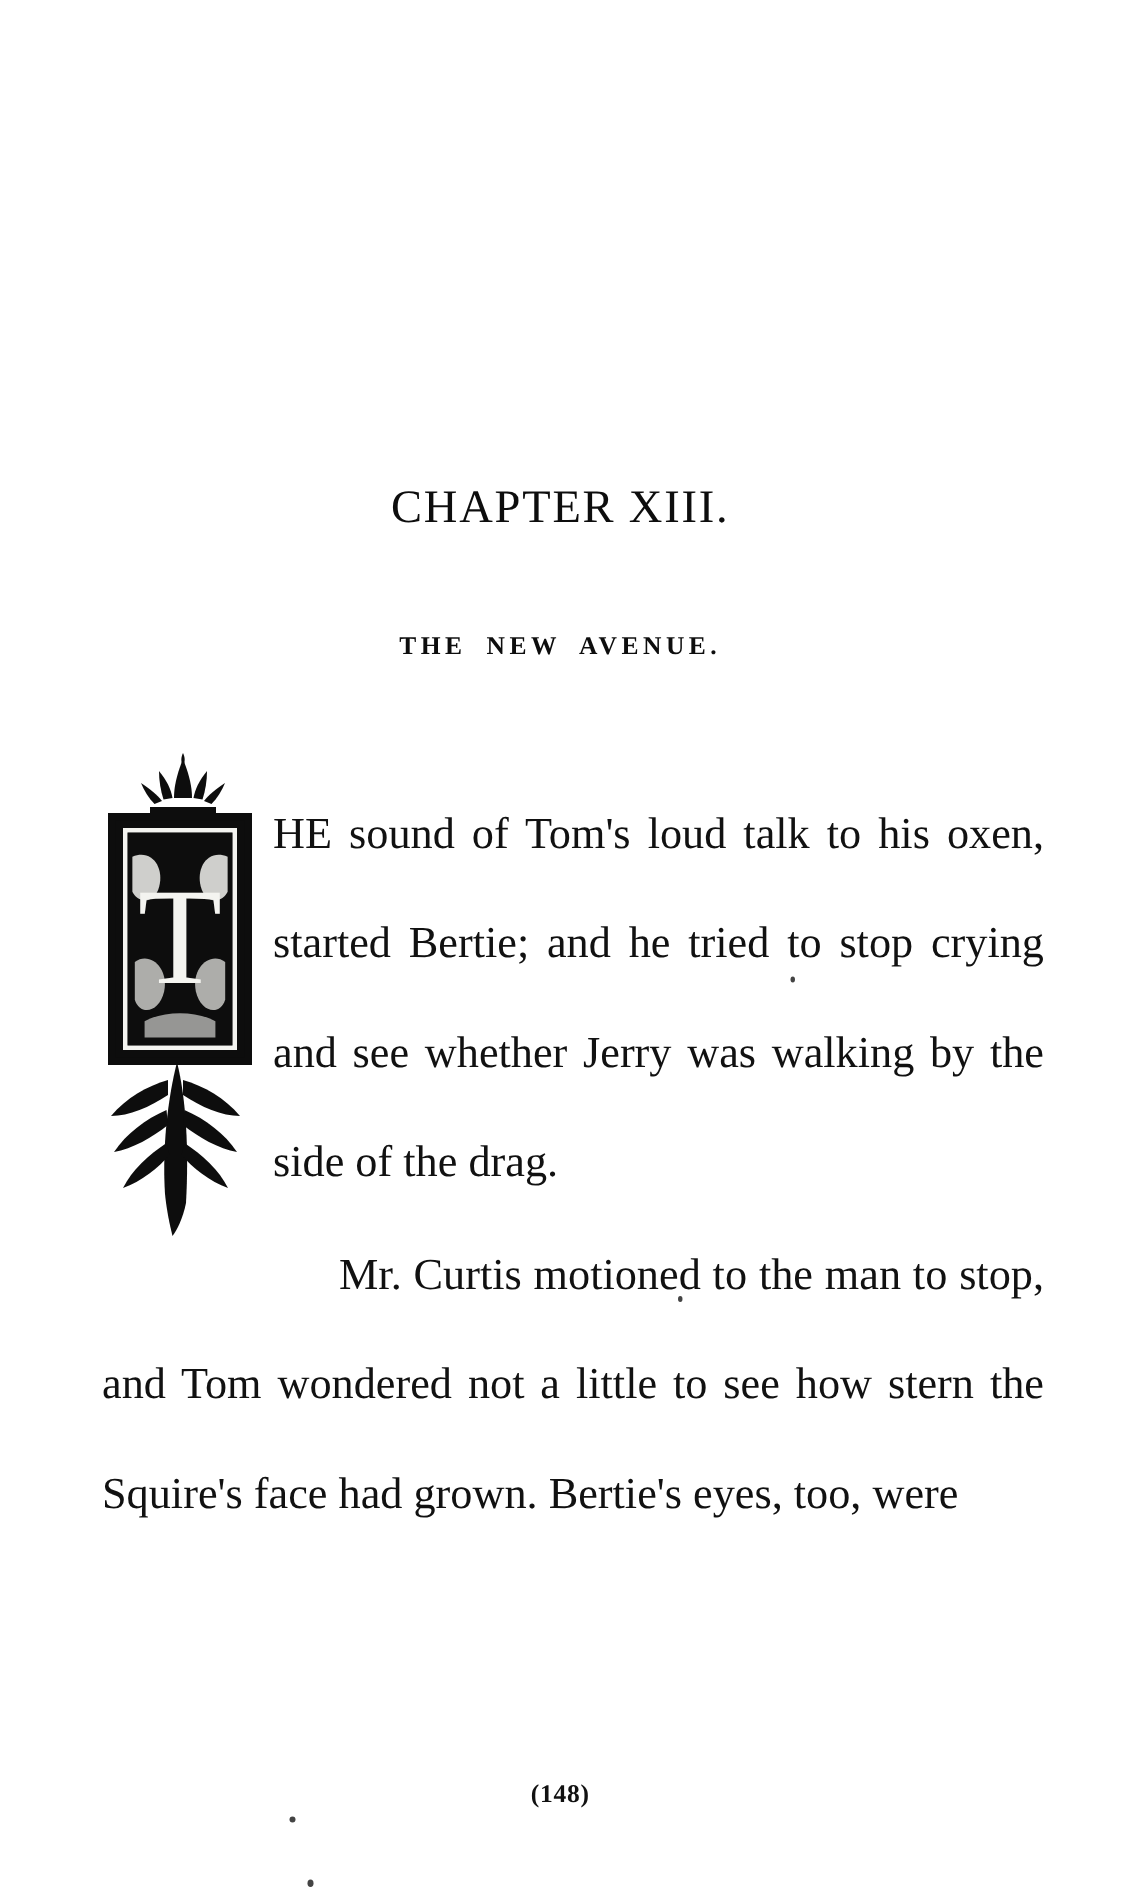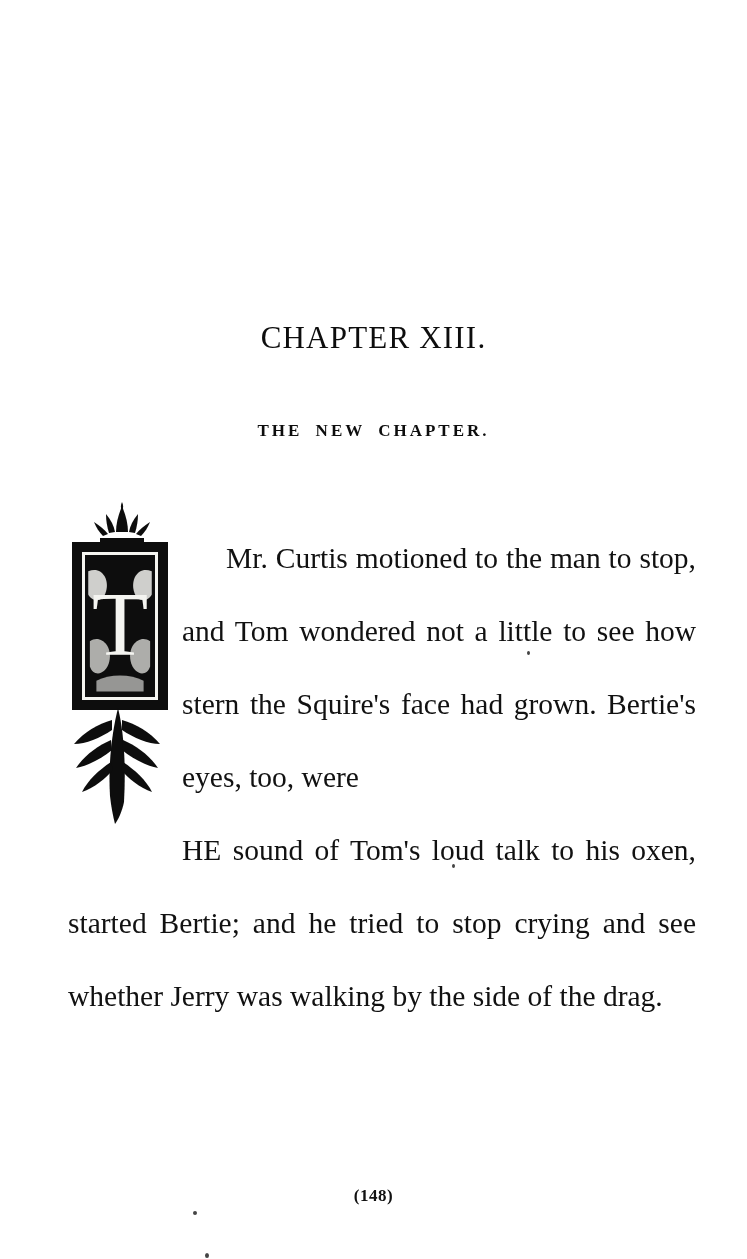--- a/index.html
+++ b/index.html
@@ -145,21 +145,21 @@
   .speck-c { left: 527px; top: 651px; width: 3px; height: 4px; }
   .speck-d { left: 452px; top: 864px; width: 3px; height: 4px; }
 </style>
 </head>
 <body>
 
 <div class="page">
 
   <div class="chapter-title">CHAPTER XIII.</div>
 
-  <div class="chapter-subtitle">THE  NEW  CHAPTER.</div>
+  <div class="chapter-subtitle">THE  NEW  AVENUE.</div>
 
   <div class="body-block">
 
     <div class="dropcap-art">
 
       <svg class="orn-top" viewBox="0 0 92 44">
         <g fill="#0d0d0d">
           <path d="M46 4 C50 14 52 22 52 30 L40 30 C40 22 42 14 46 4 Z"></path>
           <path d="M46 0 C47.5 3 47.5 6 46 9 C44.5 6 44.5 3 46 0 Z"></path>
           <path d="M30 12 C35 18 38 24 39 30 L33 31 C31 25 30 18 30 12 Z"></path>
@@ -191,23 +191,23 @@
           <path d="M54 14 C68 18 82 26 92 38 C80 38 66 32 54 24 Z"></path>
           <path d="M43 34 C29 40 16 50 8 62 C20 60 34 52 44 44 Z"></path>
           <path d="M55 34 C69 40 82 50 90 62 C78 60 64 52 54 44 Z"></path>
           <path d="M43 56 C31 64 20 74 14 86 C26 82 38 72 45 64 Z"></path>
           <path d="M55 56 C67 64 78 74 84 86 C72 82 60 72 53 64 Z"></path>
         </g>
       </svg>
 
     </div>
 
+    <p class="para first-para">HE sound of Tom's loud talk to his oxen, started Bertie; and he tried to stop crying and see whether Jerry was walking by the side of the drag.</p>
+
     <p class="para second-para">Mr. Curtis motioned to the man to stop, and Tom wondered not a little to see how stern the Squire's face had grown.  Bertie's eyes, too, were</p>
-
-    <p class="para first-para">HE sound of Tom's loud talk to his oxen, started Bertie; and he tried to stop crying and see whether Jerry was walking by the side of the drag.</p>
 
   </div>
 
   <div class="page-number">(148)</div>
 
   <div class="speck speck-a"></div>
   <div class="speck speck-b"></div>
   <div class="speck speck-c"></div>
   <div class="speck speck-d"></div>
 

